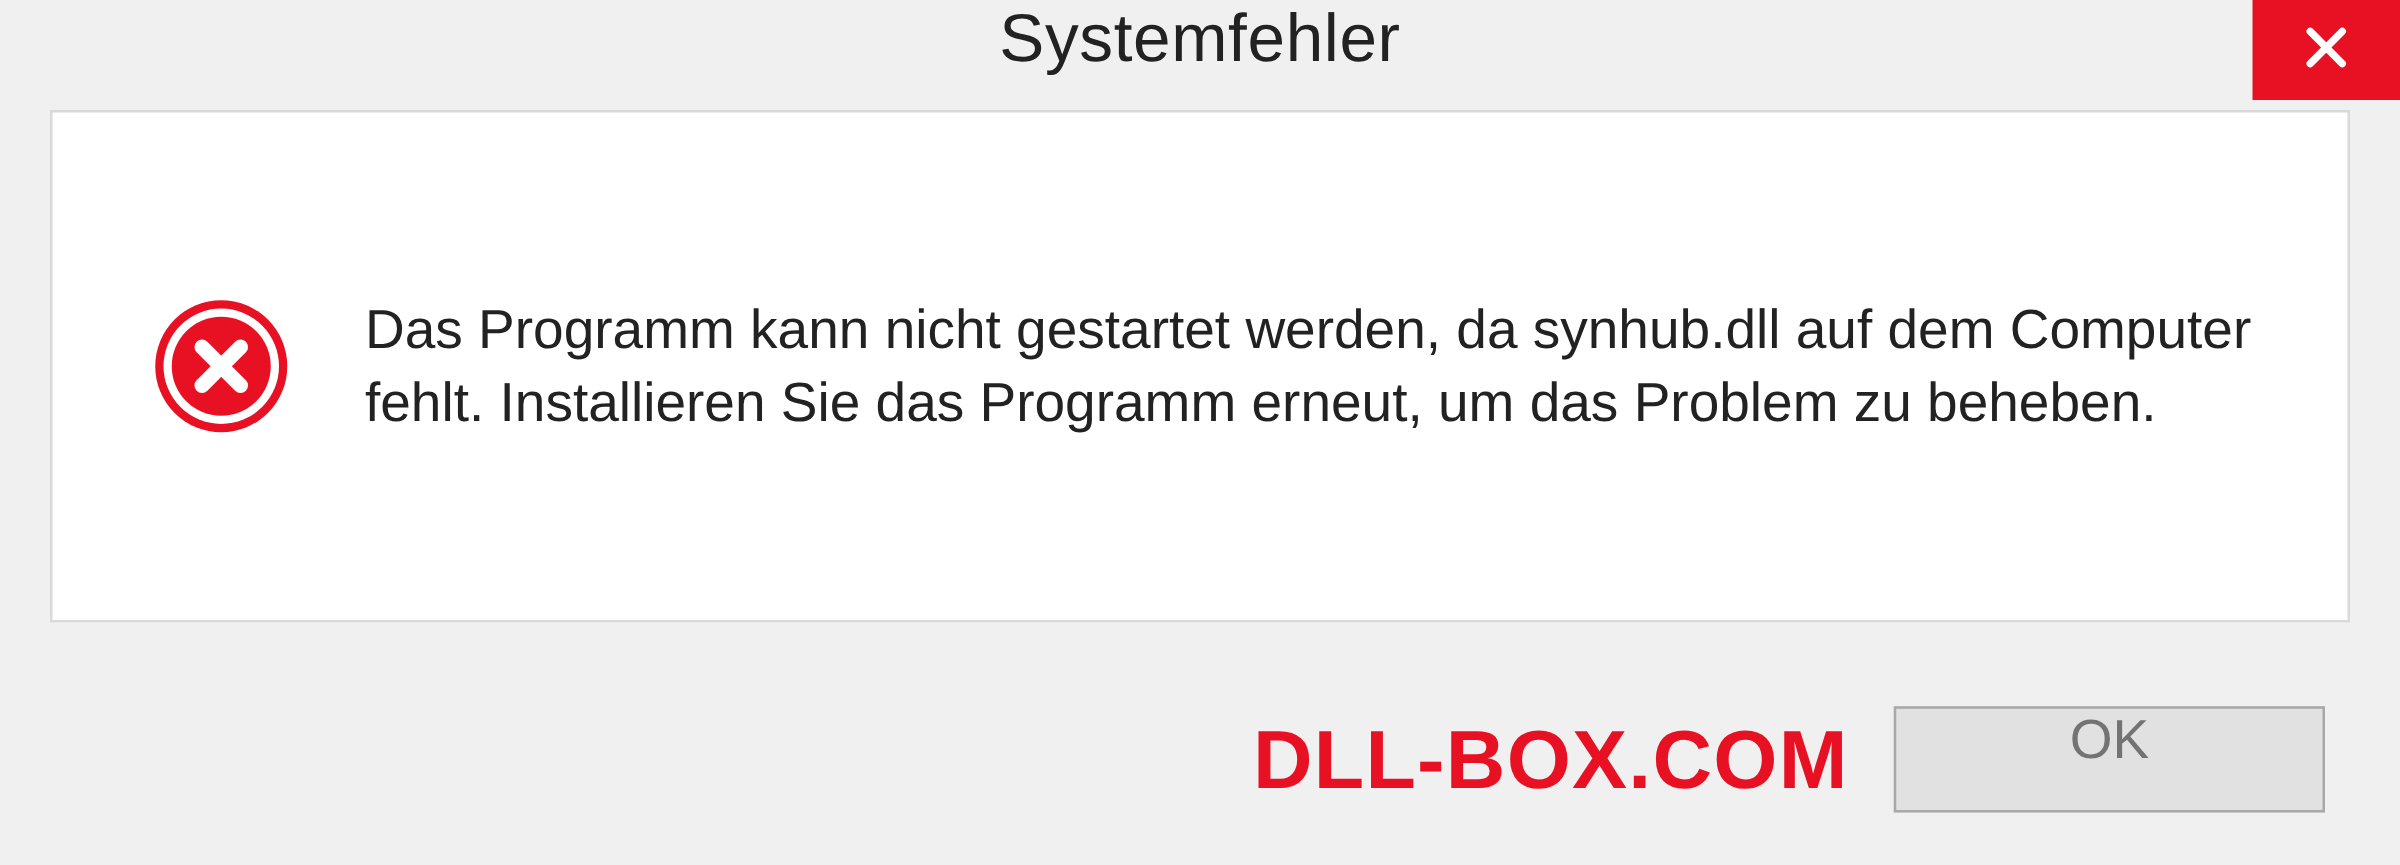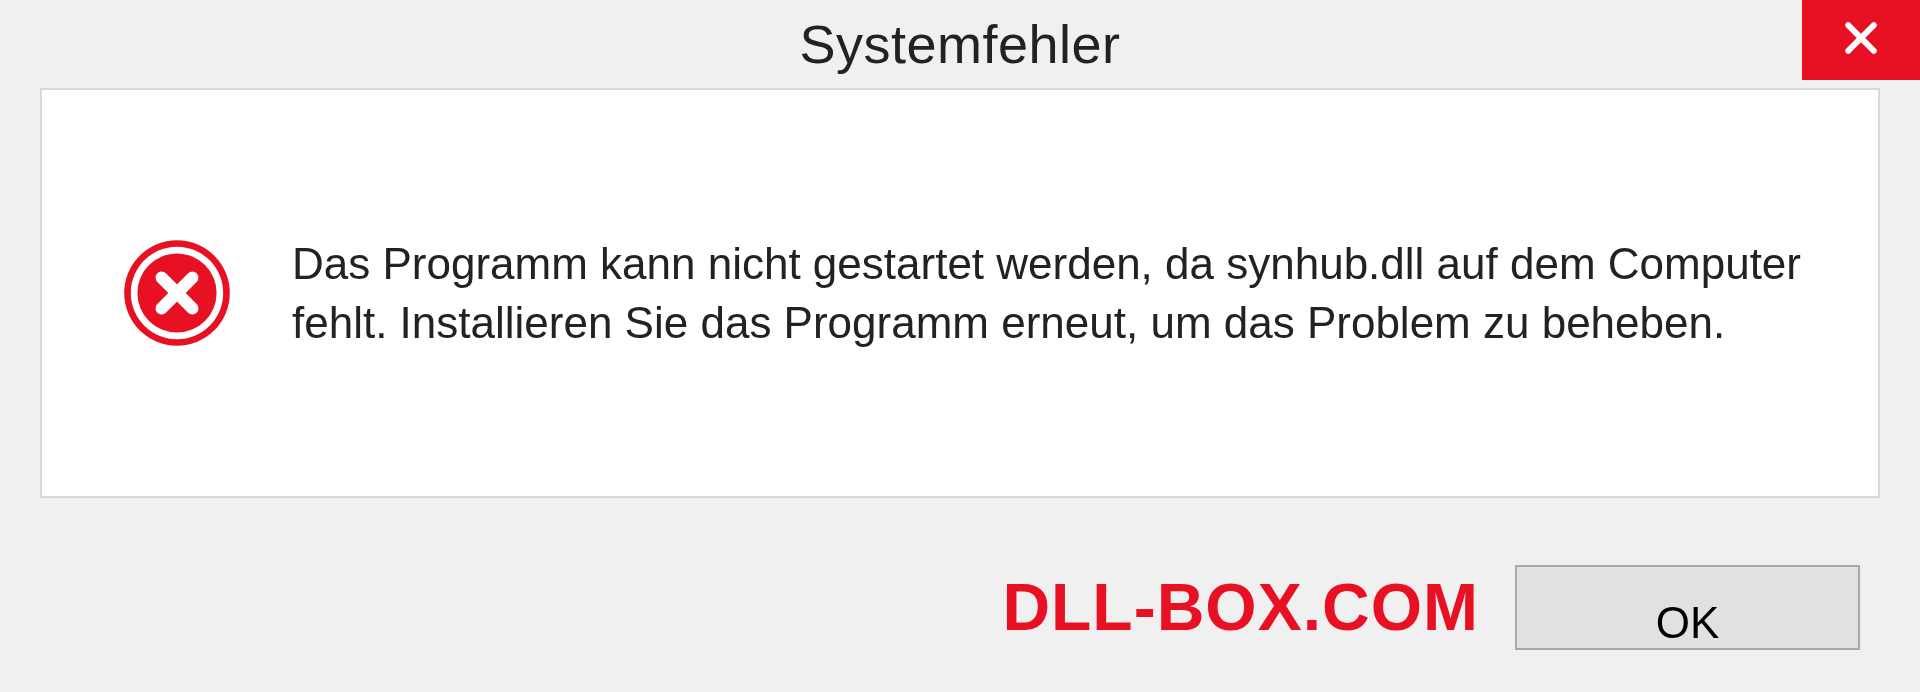--- a/index.html
+++ b/index.html
@@ -13,21 +13,20 @@
   }
   .dialog {
     width: 1920px;
     height: 692px;
     background: #f0f0f0;
     position: relative;
   }
   .titlebar {
     height: 88px;
     display: flex;
-    align-items: center;
     justify-content: center;
     position: relative;
   }
   .title {
     font-size: 54px;
     color: #222;
     font-weight: normal;
     letter-spacing: 0.5px;
   }
   .close-btn {
@@ -85,23 +84,23 @@
     color: #e81123;
     letter-spacing: 1px;
     font-family: Arial, Helvetica, sans-serif;
   }
   .ok-btn {
     width: 345px;
     height: 85px;
     background: #e1e1e1;
     border: 2px solid #a8a8a8;
     font-size: 44px;
-    color: #000000;
+    color: #737373;
     display: flex;
-    align-items: flex-end;
+    align-items: flex-start;
     justify-content: center;
     cursor: pointer;
   }
 </style>
 </head>
 <body>
 
 <div class="dialog">
 
   <div class="titlebar">

